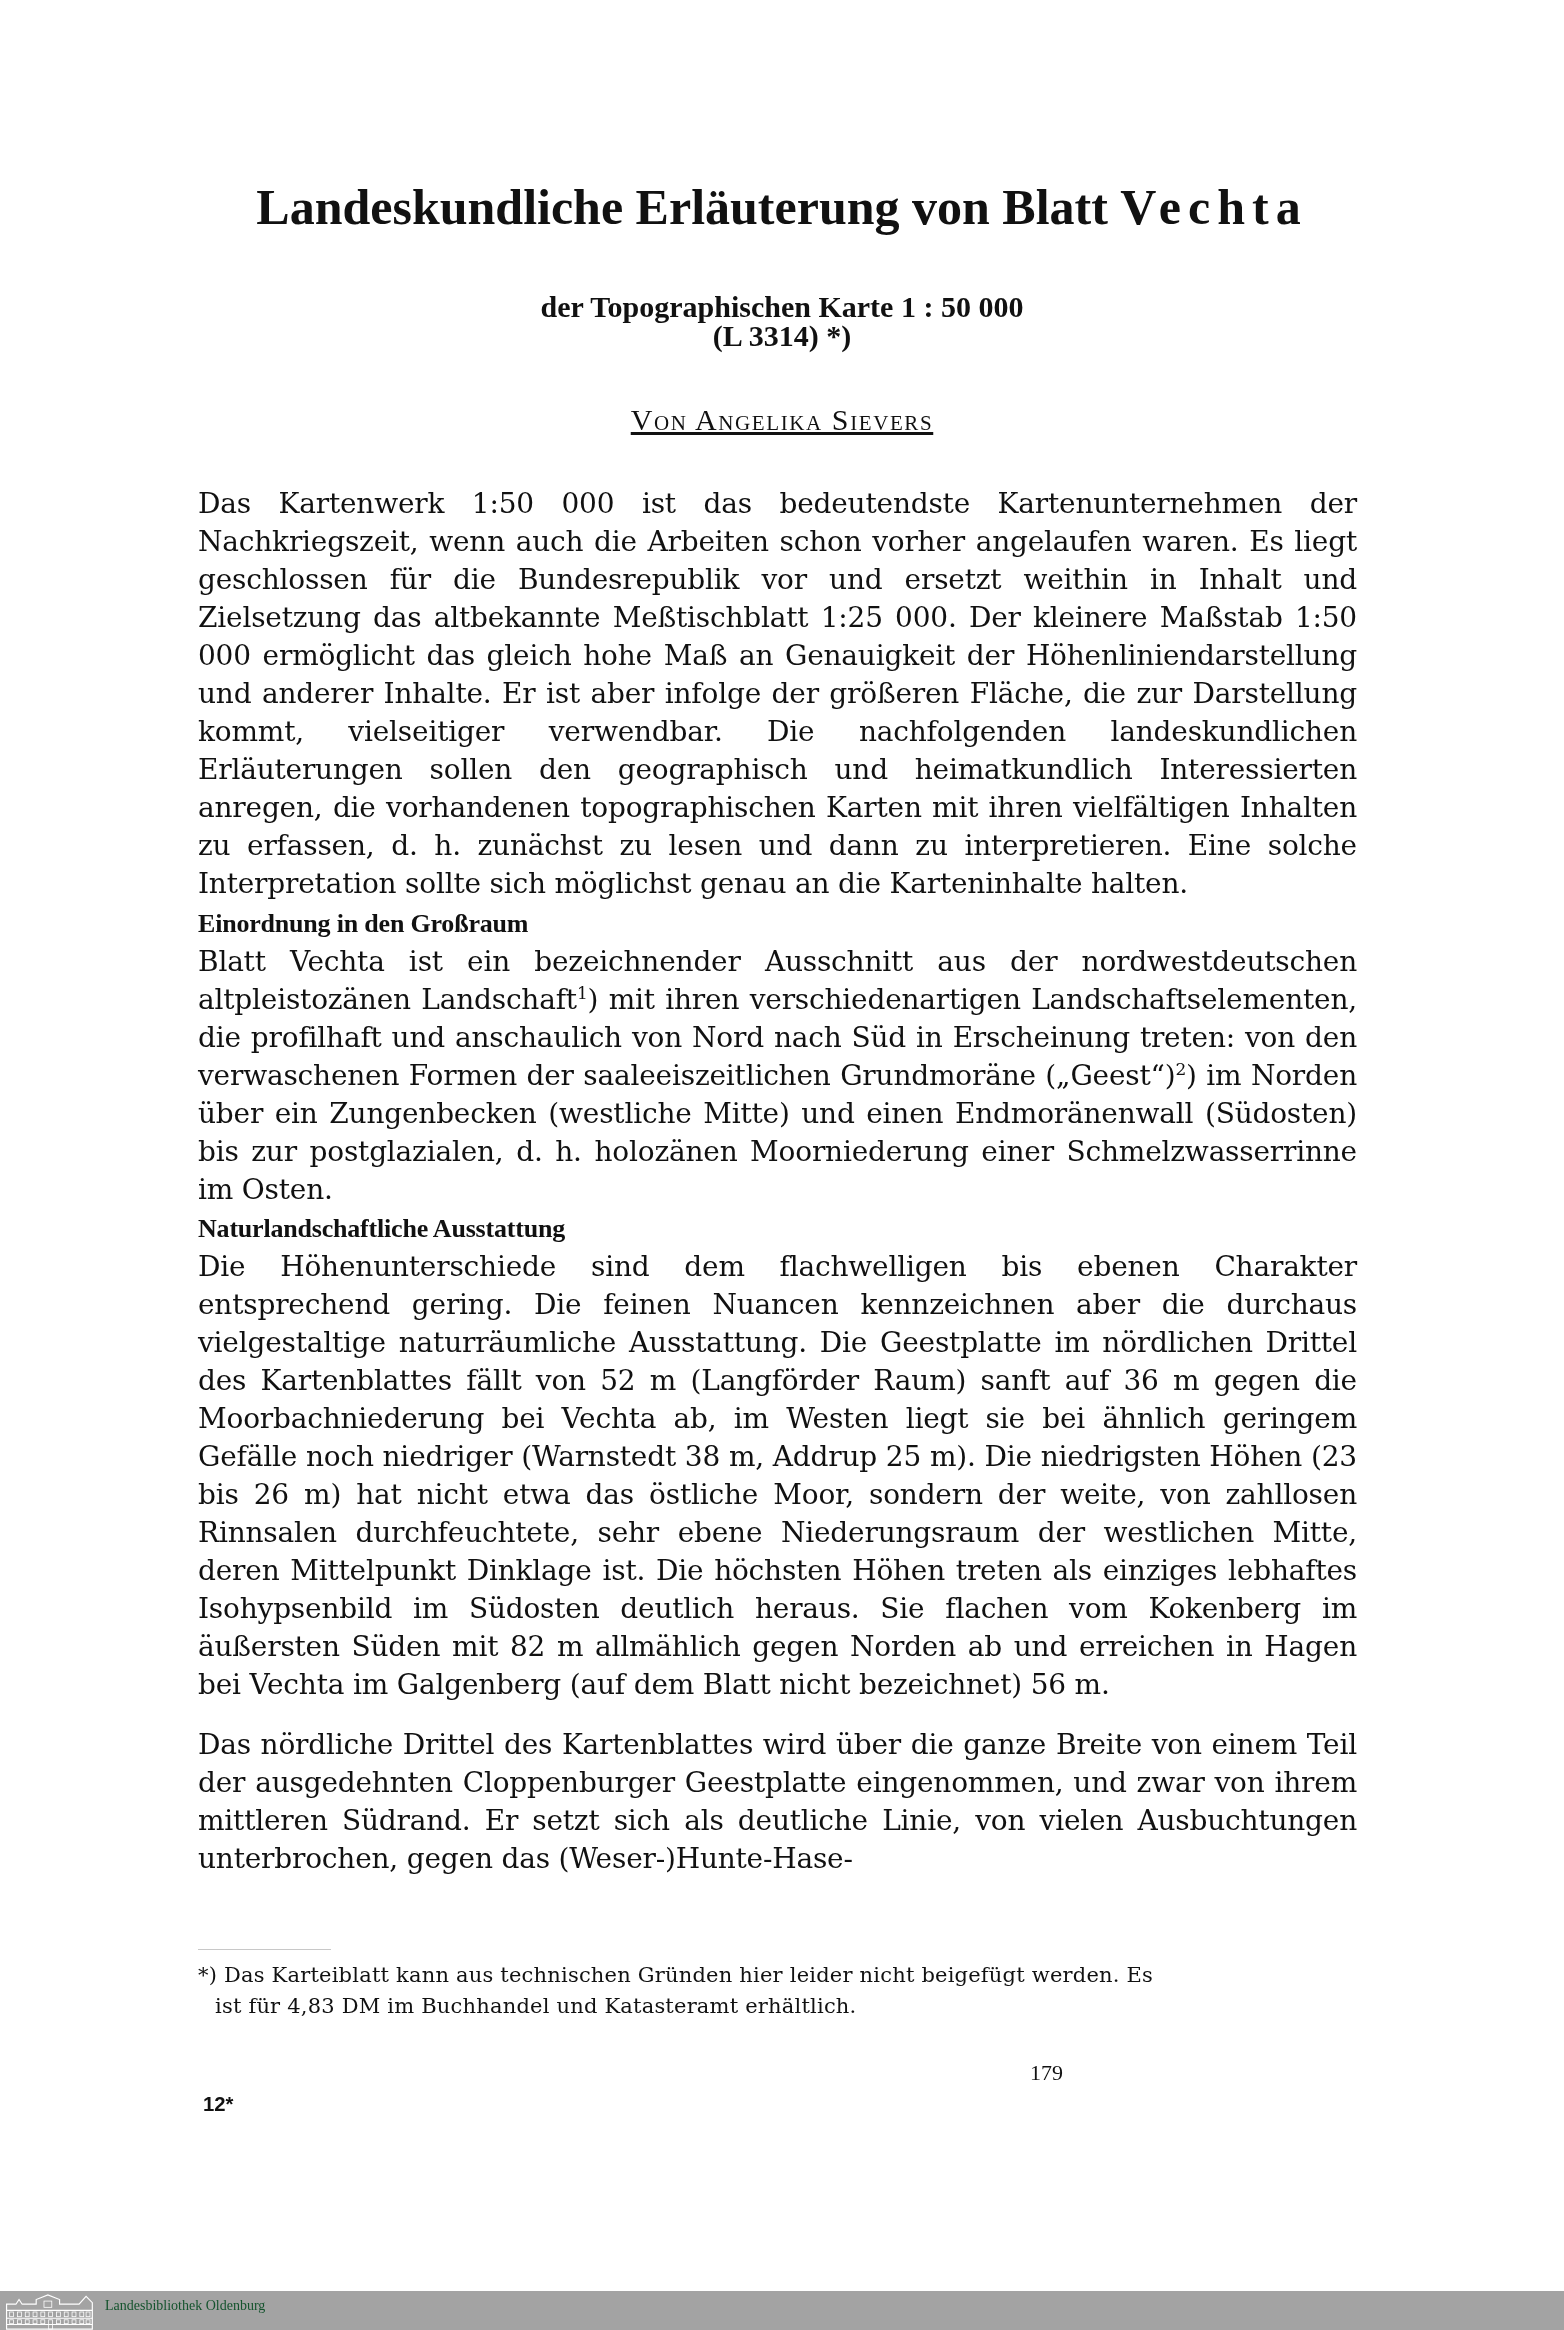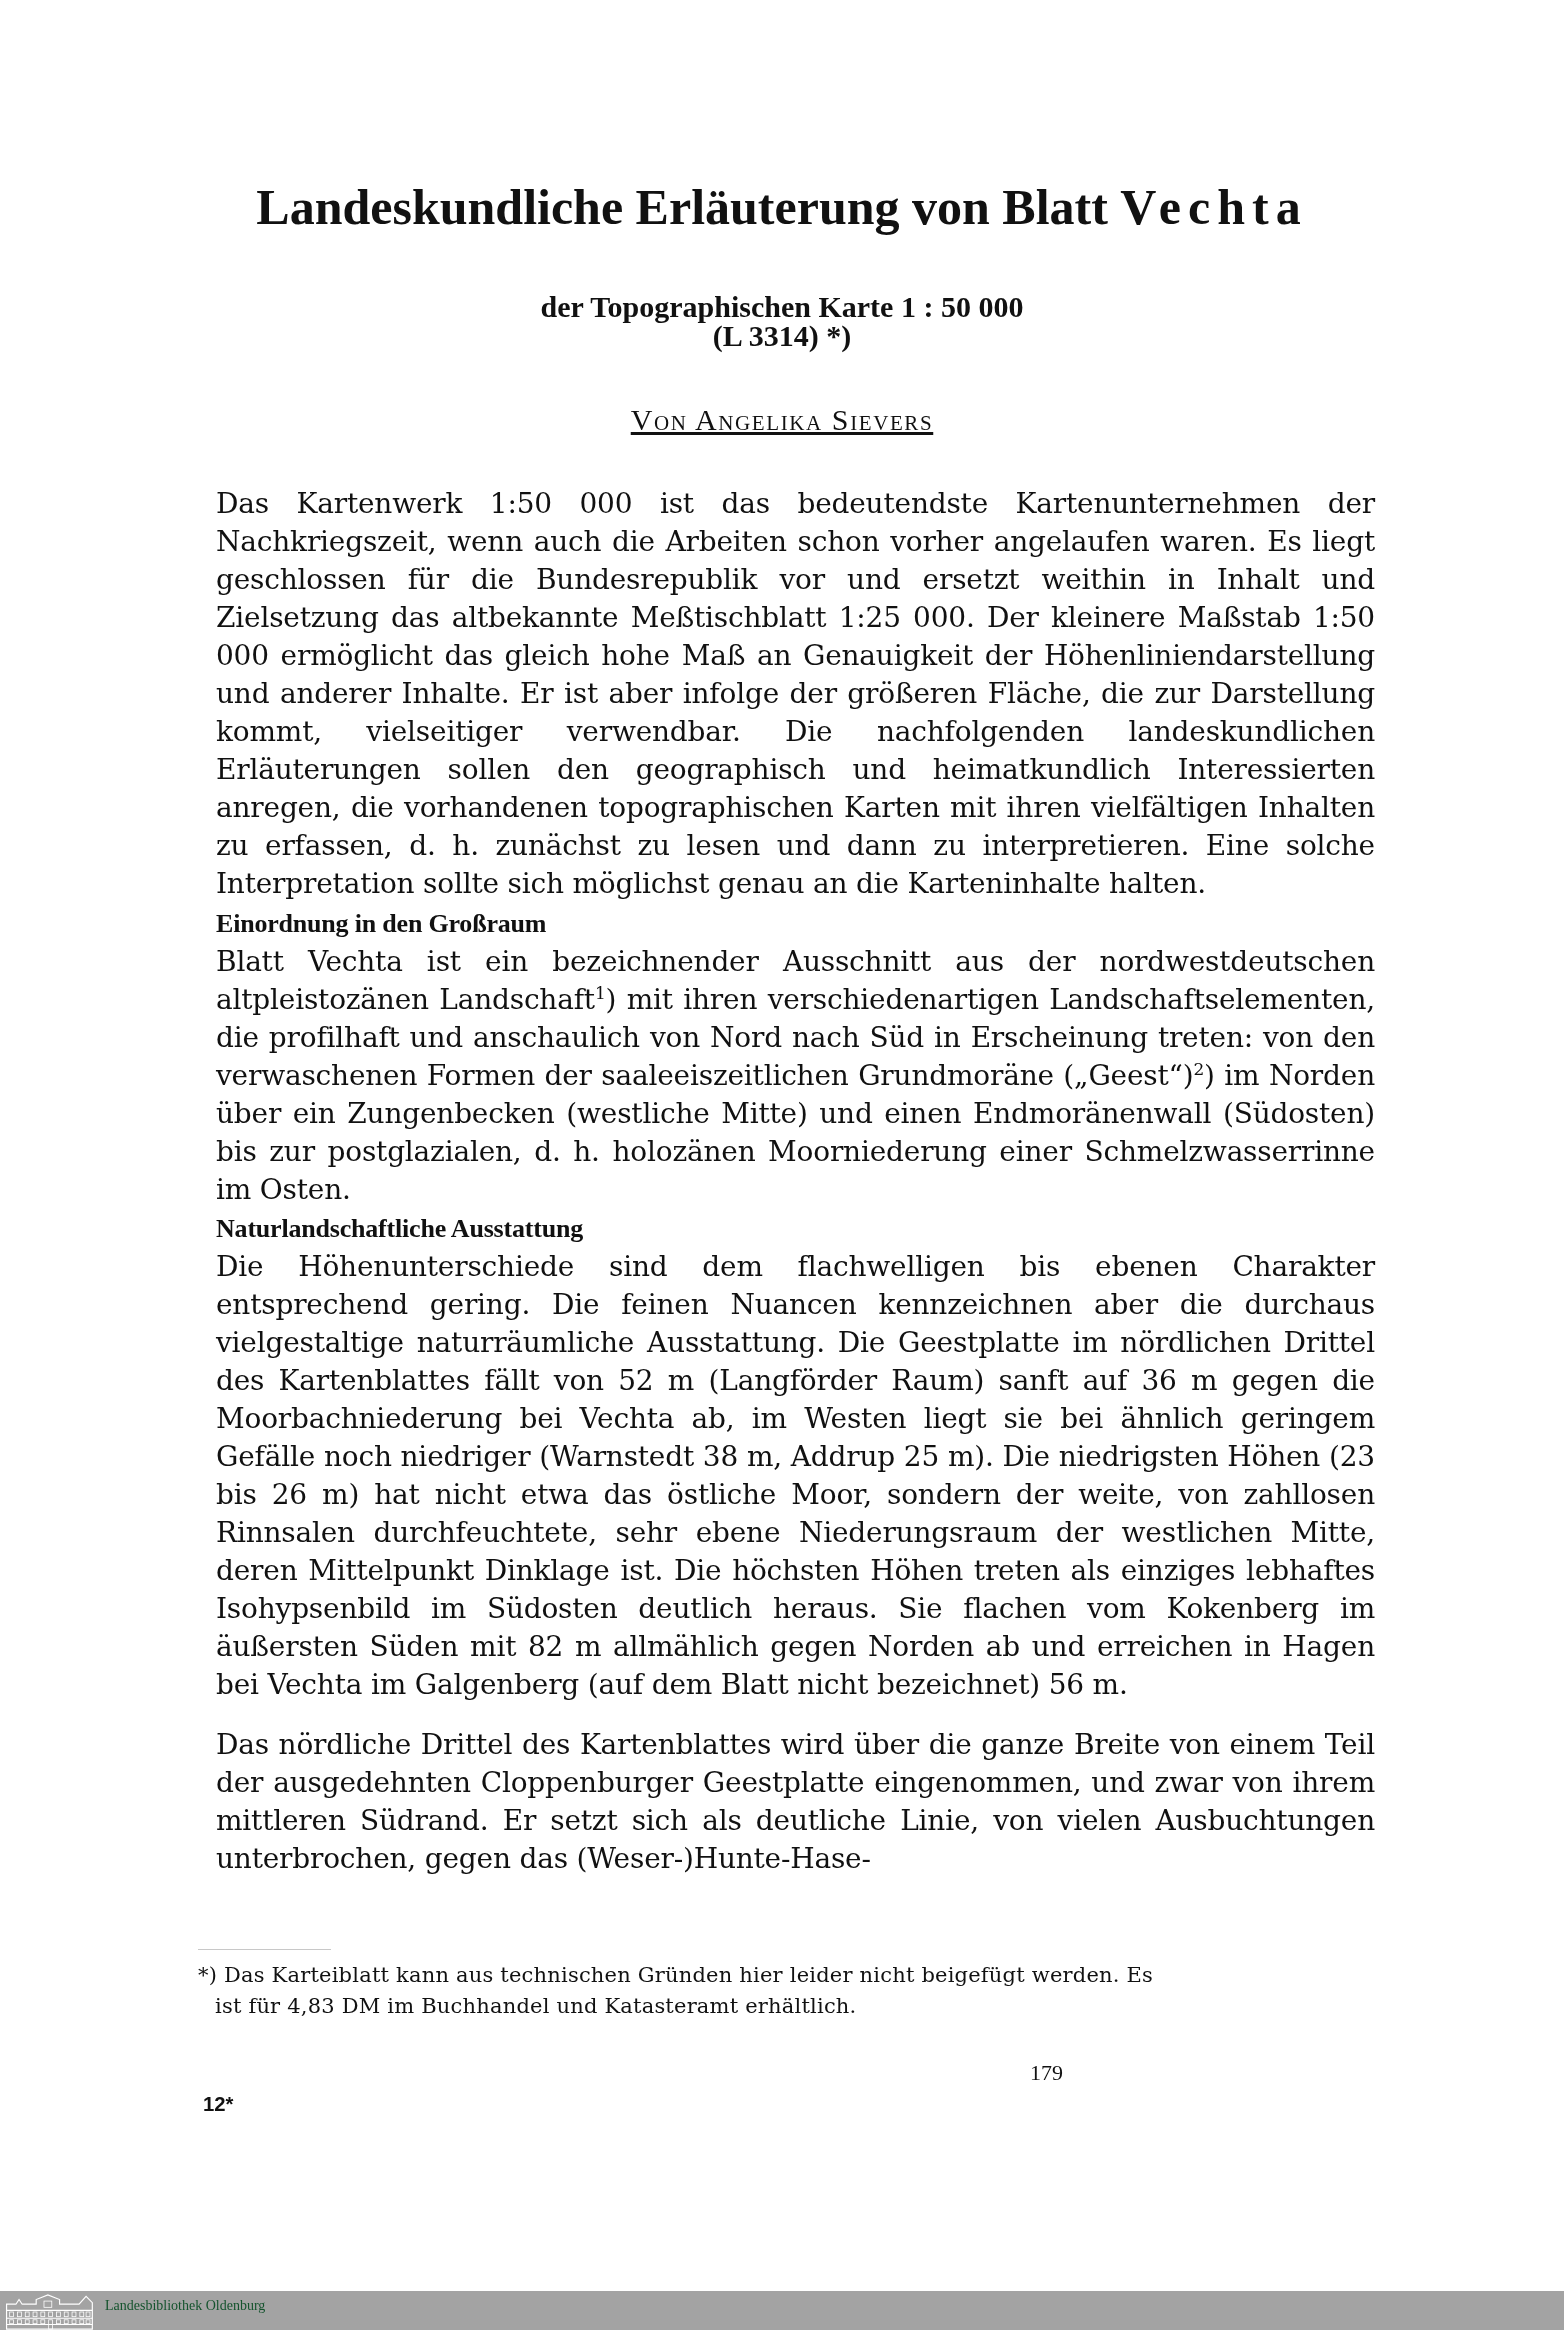--- a/index.html
+++ b/index.html
@@ -20,21 +20,21 @@
     font-family: "Liberation Serif", serif; font-weight: bold; font-size: 30px; margin: 0;
   }
   .sub1 { top: 274px; margin-top: 16px; }
   .sub2 { top: 319px; }
   .author {
     position: absolute; left: 0; width: 1564px; top: 403px; text-align: center;
     font-family: "Liberation Serif", serif; font-size: 30px; font-variant: small-caps;
     letter-spacing: 1.6px; margin: 0; text-decoration: underline;
   }
   .body {
-    position: absolute; left: 216px; width: 1159px; top: 485px;
+    position: absolute; left: 198px; width: 1159px; top: 485px;
     font-family: "DejaVu Serif", serif; font-size: 28px; line-height: 38px;
     text-align: justify; letter-spacing: -0.2px;
   }
   .body p { margin: 0; }
   .body p + p { margin-top: 22px; }
   .body h2 {
     margin: 1.6px 0 0 0; font-family: "Liberation Serif", serif; font-weight: bold;
     font-size: 26px; line-height: 38px;
   }
   .sup { font-size: 17px; vertical-align: 10.2px; line-height: 0; }

